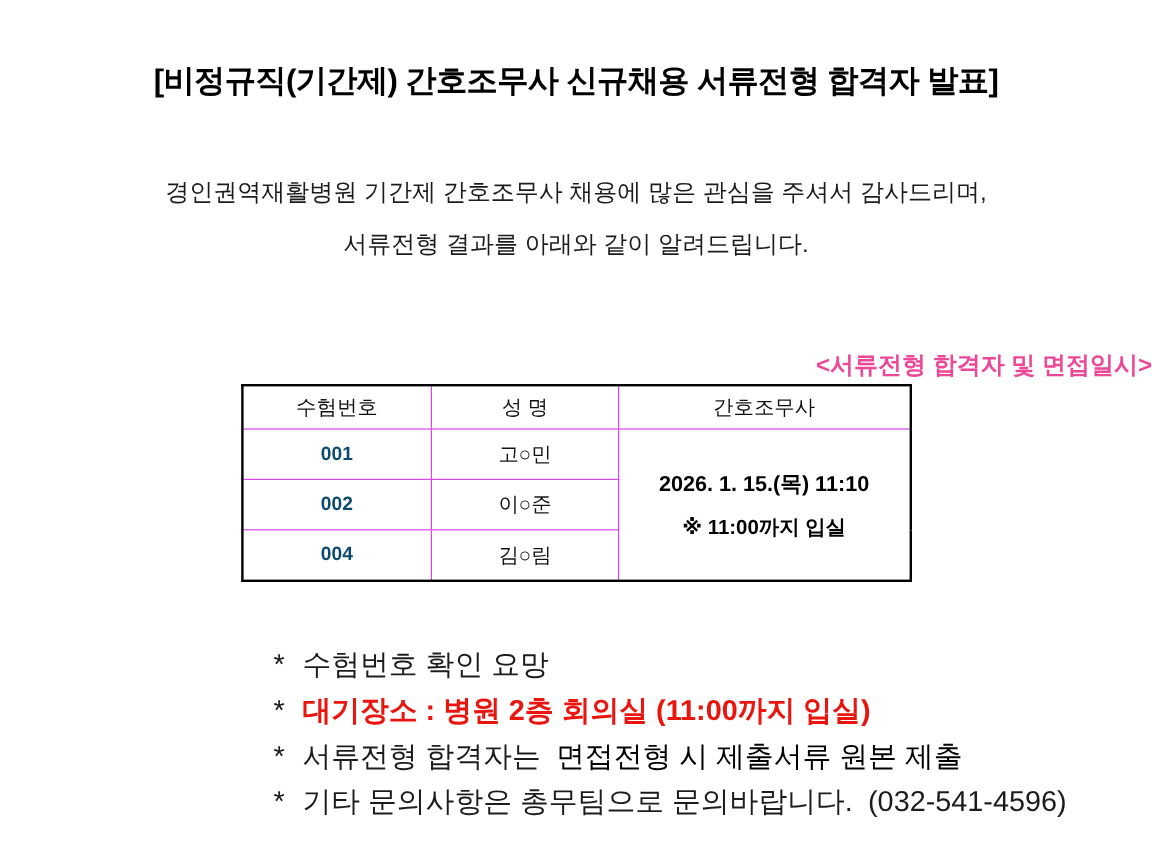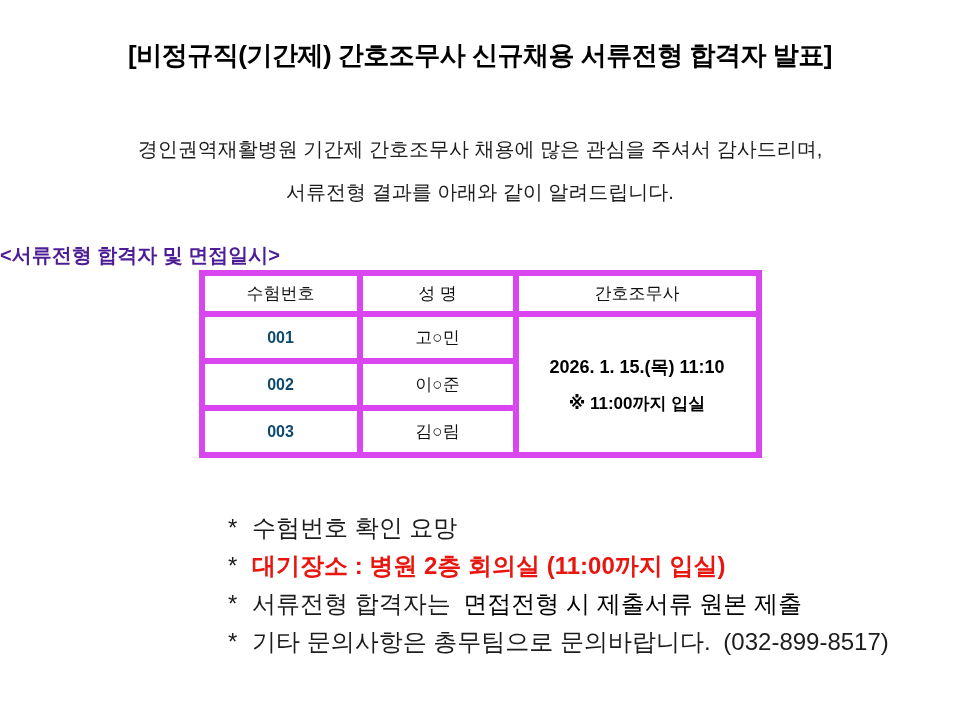--- a/index.html
+++ b/index.html
@@ -14,58 +14,58 @@
     color: #111111;
   }
   .page {
     position: relative;
     width: 960px;
     height: 720px;
     background: #ffffff;
     overflow: hidden;
   }
   .title {
-    margin: 0;
+    margin: 12px;
     padding-top: 38px;
     text-align: center;
     font-size: 26px;
     font-weight: 700;
     letter-spacing: -0.5px;
     color: #000000;
   }
   .intro {
     margin: 0;
     text-align: center;
     font-size: 20px;
     line-height: 27px;
     color: #1c1c1c;
   }
   .intro-1 { margin-top: 63px; }
   .intro-2 { margin-top: 16px; }
   .section-heading {
-    margin-top: 36px;
-    text-align: left;
+    margin-top: 74px;
+    text-align: right;
     font-size: 20px;
     line-height: 26px;
     font-weight: 700;
-    color: #4c1d95;
+    color: #ec4899;
   }
   table.results-table {
     table-layout: fixed;
     width: 557px;
     margin: 2px auto 0 auto;
     border-collapse: collapse;
     border: 2px solid #000000;
   }
   table.results-table col.c1 { width: 158px; }
   table.results-table col.c2 { width: 156px; }
   table.results-table col.c3 { width: 243px; }
   table.results-table th,
   table.results-table td {
-    border: 6px solid #d946ef;
+    border: 1px solid #d946ef;
     text-align: center;
     vertical-align: middle;
     padding: 0;
   }
   table.results-table th {
     height: 35px;
     font-weight: 400;
     font-size: 17px;
     color: #111111;
   }
@@ -133,21 +133,21 @@
         <td class="interview" rowspan="3">
           <div class="dt">2026. 1. 15.(목) 11:10</div>
           <div class="entry">※ 11:00까지 입실</div>
         </td>
       </tr>
       <tr>
         <td class="num">002</td>
         <td class="name">이○준</td>
       </tr>
       <tr>
-        <td class="num">003</td>
+        <td class="num">004</td>
         <td class="name">김○림</td>
       </tr>
     </tbody>
   </table>
 
   <div class="notes">
     <p class="note">
       <span class="marker">*</span>
       <span>수험번호 확인 요망</span>
     </p>
@@ -156,17 +156,17 @@
       <span class="seg-red-bold">대기장소 : 병원 2층 회의실 (11:00까지 입실)</span>
     </p>
     <p class="note">
       <span class="marker">*</span>
       <span>서류전형 합격자는</span>
       <span class="seg-bold">면접전형 시 제출서류 원본 제출</span>
     </p>
     <p class="note">
       <span class="marker">*</span>
       <span>기타 문의사항은 총무팀으로 문의바랍니다.</span>
-      <span>(032-899-8517)</span>
+      <span>(032-541-4596)</span>
     </p>
   </div>
 
 </div>
 
 </body></html>

